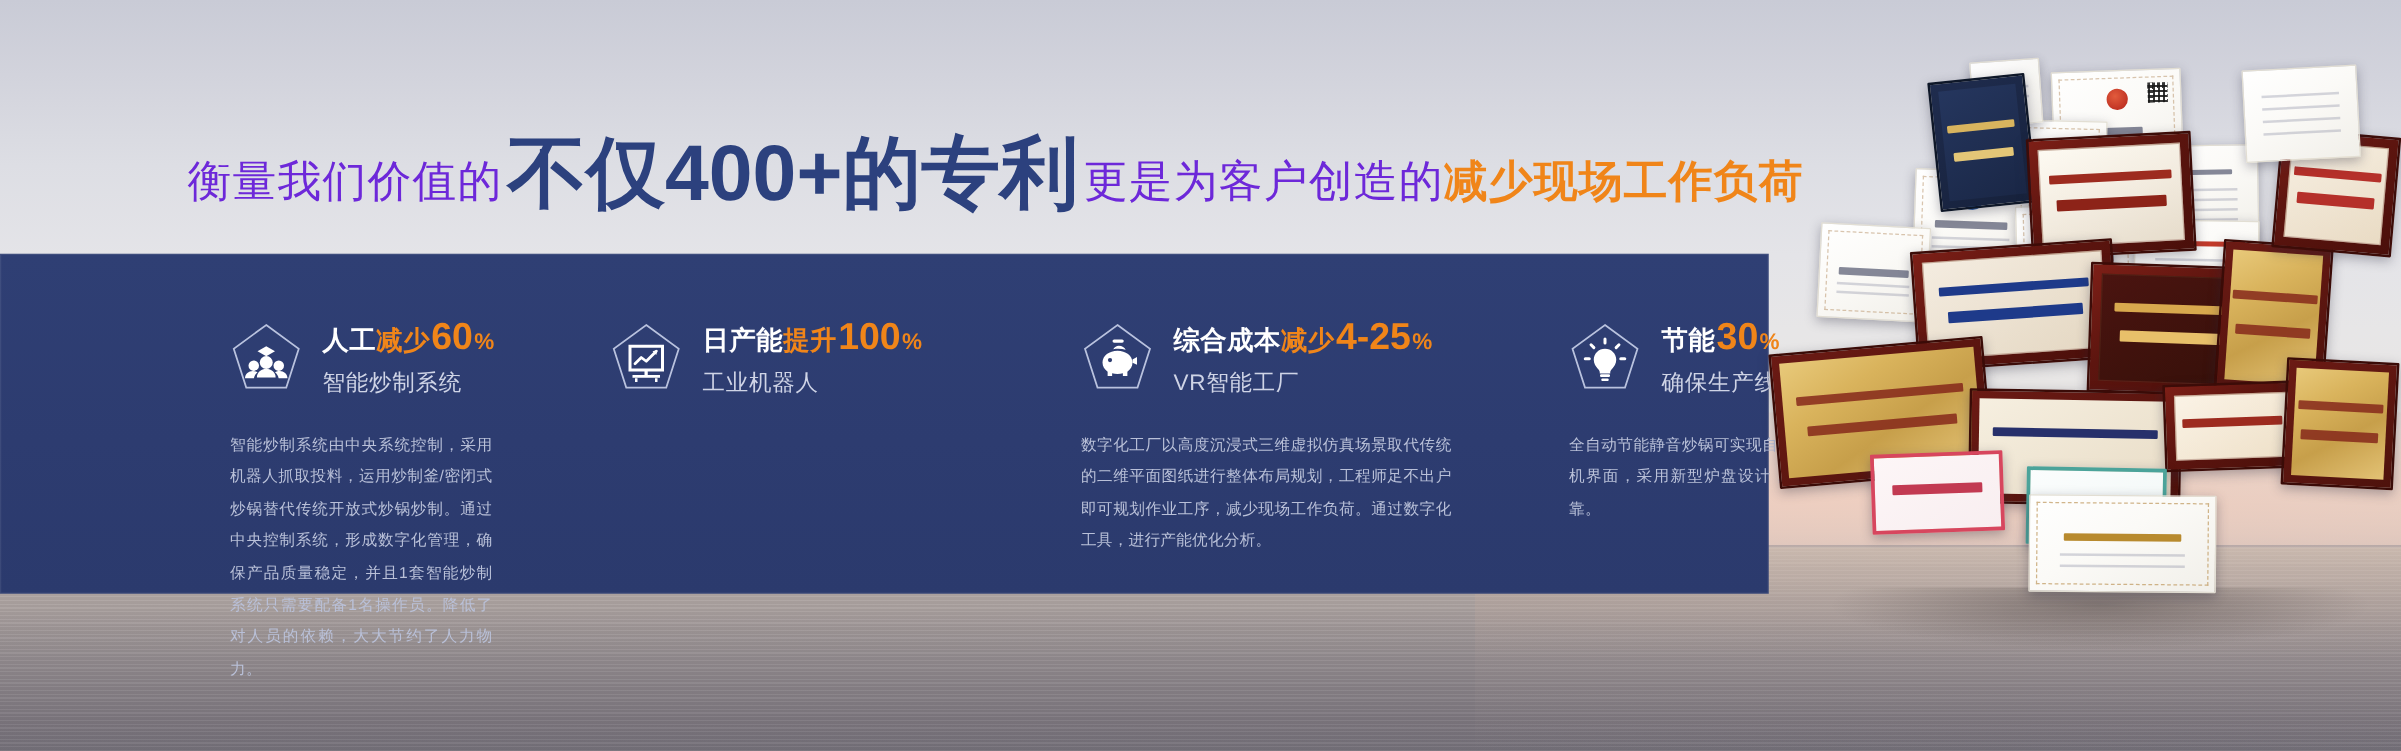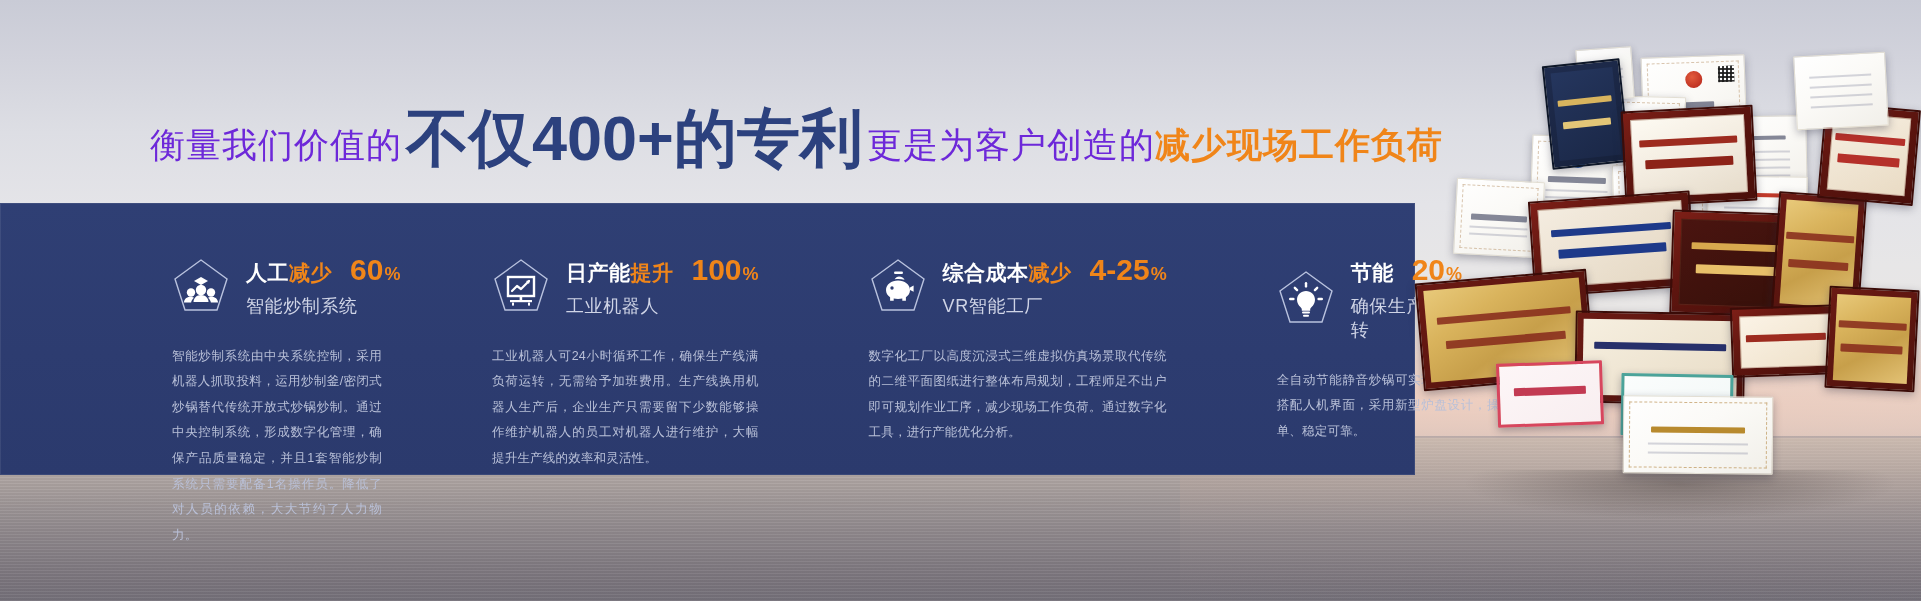--- a/index.html
+++ b/index.html
@@ -101,23 +101,22 @@
     font-size:35px; color:#f08519; font-weight:700; letter-spacing:1px;
   }
 
   
   .panel{
     position:absolute; left:0px; top:203px; width:1415px; height:272px;
     background:linear-gradient(180deg,#2f3f74 0%,#2d3c70 55%,#2b3a6d 100%);
     box-shadow:0 0 0 1px rgba(255,255,255,.08) inset;
   }
   .cols{
-    position:absolute; left:4px; top:0; width:1544px; height:272px;
+    position:absolute; left:16px; top:0; width:1544px; height:272px;
     display:flex;
-    gap:16px;
   }
   .col{
     position:relative; padding:0 22px 0 0;
   }
   .col:nth-child(1){ width:400px; padding-left:168px; }
   .col:nth-child(2){ width:400px; padding-left:72px; }
   .col:nth-child(3){ width:415px; padding-left:72px; }
   .col:nth-child(4){ width:400px; padding-left:72px; }
 
   .head-row{
@@ -128,21 +127,21 @@
     margin-right:16px;
   }
   .badge svg{ display:block; width:58px; height:58px; }
 
   .htexts{ display:flex; flex-direction:column; justify-content:center; }
   .kpi{
     white-space:nowrap; line-height:1.05; display:flex; align-items:baseline;
   }
   .kpi-label{ font-size:21px; font-weight:700; color:#ffffff; letter-spacing:.5px; }
   .kpi-verb{ font-size:21px; font-weight:700; color:#f08519; letter-spacing:.5px; }
-  .kpi-num{ font-size:30px; font-weight:800; color:#f08519; letter-spacing:0; margin-left:18px; }
+  .kpi-num{ font-size:30px; font-weight:800; color:#f08519; letter-spacing:0; margin-left:1px; }
   .kpi-pct{ font-size:18px; font-weight:700; color:#f08519; margin-left:1px; }
   .kpi-sub{
     font-size:18px; color:#cfd4e6; margin-top:8px; letter-spacing:.6px;
   }
 
   .body-text{
     margin-top:26px; font-size:12.5px; line-height:2.05;
     color:#b9c0d8; letter-spacing:.2px; max-width:310px;
     text-align:justify;
   }
@@ -324,21 +323,20 @@
           <div class="htexts">
             <div class="kpi">
               <span class="kpi-label">日产能</span>
               <span class="kpi-verb">提升</span>
               <span class="kpi-num">100</span>
               <span class="kpi-pct">%</span>
             </div>
             <div class="kpi-sub">工业机器人</div>
           </div>
         </div>
-        <div class="body-text">工业机器人可24小时循环工作，确保生产线满负荷运转，无需给予加班费用。生产线换用机器人生产后，企业生产只需要留下少数能够操作维护机器人的员工对机器人进行维护，大幅提升生产线的效率和灵活性。</div>
       </div>
 
       <div class="col">
         <div class="head-row">
           <div class="badge">
             <svg viewBox="0 0 58 58">
               <polygon points="29,3 55,22 45,53 13,53 3,22" fill="none" stroke="#b9c2de" stroke-width="1.4"></polygon>
               <g fill="#ffffff">
                 <path d="M17 33c0-5.5 5.4-9.5 12-9.5 6.6 0 12 4 12 9.5 0 3-1.6 5.6-4.1 7.3v3.4h-3.6v-2.1c-1.3.3-2.7.5-4.3.5s-3-.2-4.3-.5v2.1h-3.6v-3.4C18.6 38.6 17 36 17 33z"></path>
                 <path d="M41 30.5l3.6-2v6.2l-3.6-1.6z"></path>
@@ -375,21 +373,21 @@
                 <rect x="27.8" y="13" width="2.4" height="5.6" rx="1.2" transform="rotate(-45 29 30)"></rect>
                 <rect x="27.8" y="13" width="2.4" height="5.6" rx="1.2" transform="rotate(90 29 30)"></rect>
                 <rect x="27.8" y="13" width="2.4" height="5.6" rx="1.2" transform="rotate(-90 29 30)"></rect>
               </g>
             </svg>
           </div>
           <div class="htexts">
             <div class="kpi">
               <span class="kpi-label">节能</span>
               <span class="kpi-verb"></span>
-              <span class="kpi-num">20</span>
+              <span class="kpi-num">30</span>
               <span class="kpi-pct">%</span>
             </div>
             <div class="kpi-sub">确保生产线满负荷运转</div>
           </div>
         </div>
         <div class="body-text">全自动节能静音炒锅可实现自动控温控时，搭配人机界面，采用新型炉盘设计，操作简单、稳定可靠。</div>
       </div>
 
     </div>
   </div>

